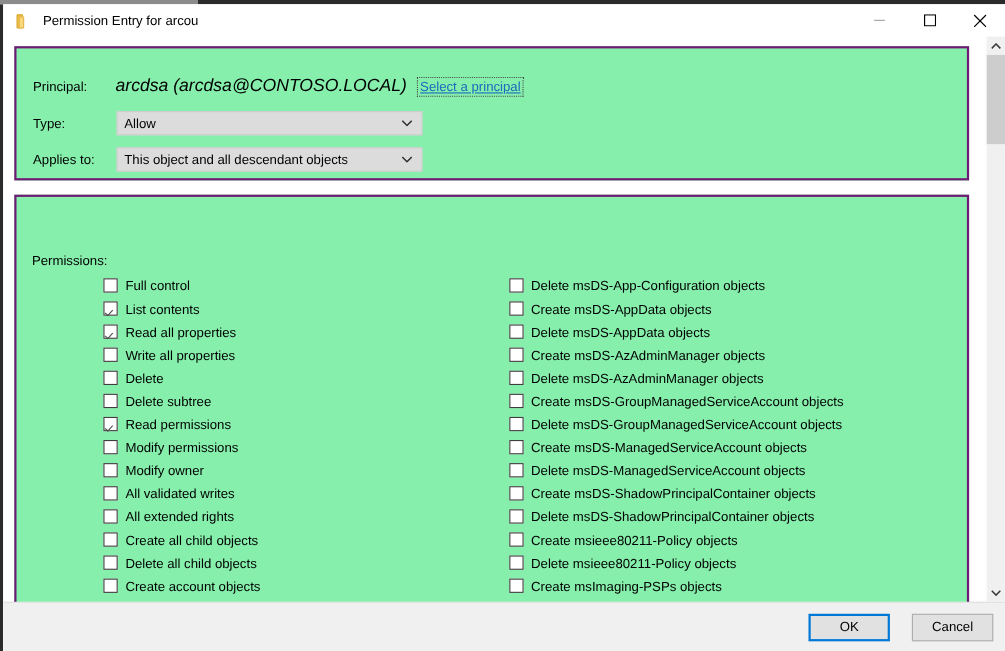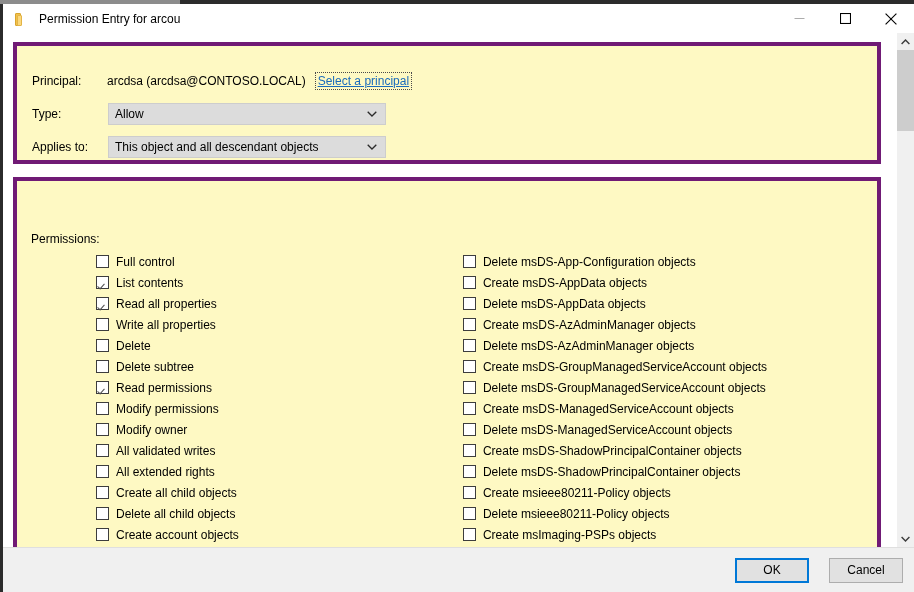--- a/index.html
+++ b/index.html
@@ -145,22 +145,22 @@
   #content-pane {
     flex: 1 1 auto;
     position: relative;
     padding: 0;
     min-width: 0;
     overflow: hidden;
   }
 
   
   .group-box {
-    border: 4px solid #701a75;
-    background: #fef9c3;
+    border: 2px solid #701a75;
+    background: #86efac;
     box-sizing: border-box;
   }
   #principal-group {
     position: absolute;
     left: 10px; top: 9px;
     width: 868px;
     height: 122px;
   }
   #permissions-group {
     position: absolute;
@@ -184,24 +184,25 @@
   }
   #row-principal { left: 15px; top: 24px; }
   #row-type      { left: 15px; top: 57px; }
   #row-applies   { left: 15px; top: 90px; }
 
   #label-principal { width: 67px; }
   #label-type      { width: 67px; }
   #label-applies   { width: 67px; }
 
   #principal-value {
-    font-size: 12px;
+    font-size: 16px;
     color: #000000;
     white-space: nowrap;
     margin-left: 8px;
+    font-style: italic;
   }
   #select-principal-link {
     margin-left: 9px;
     font-size: 12px;
     color: #1a6bbd;
     white-space: nowrap;
     padding: 1px 2px;
     border: 1px dotted #4a4a4a;
     cursor: pointer;
     line-height: 14px;

